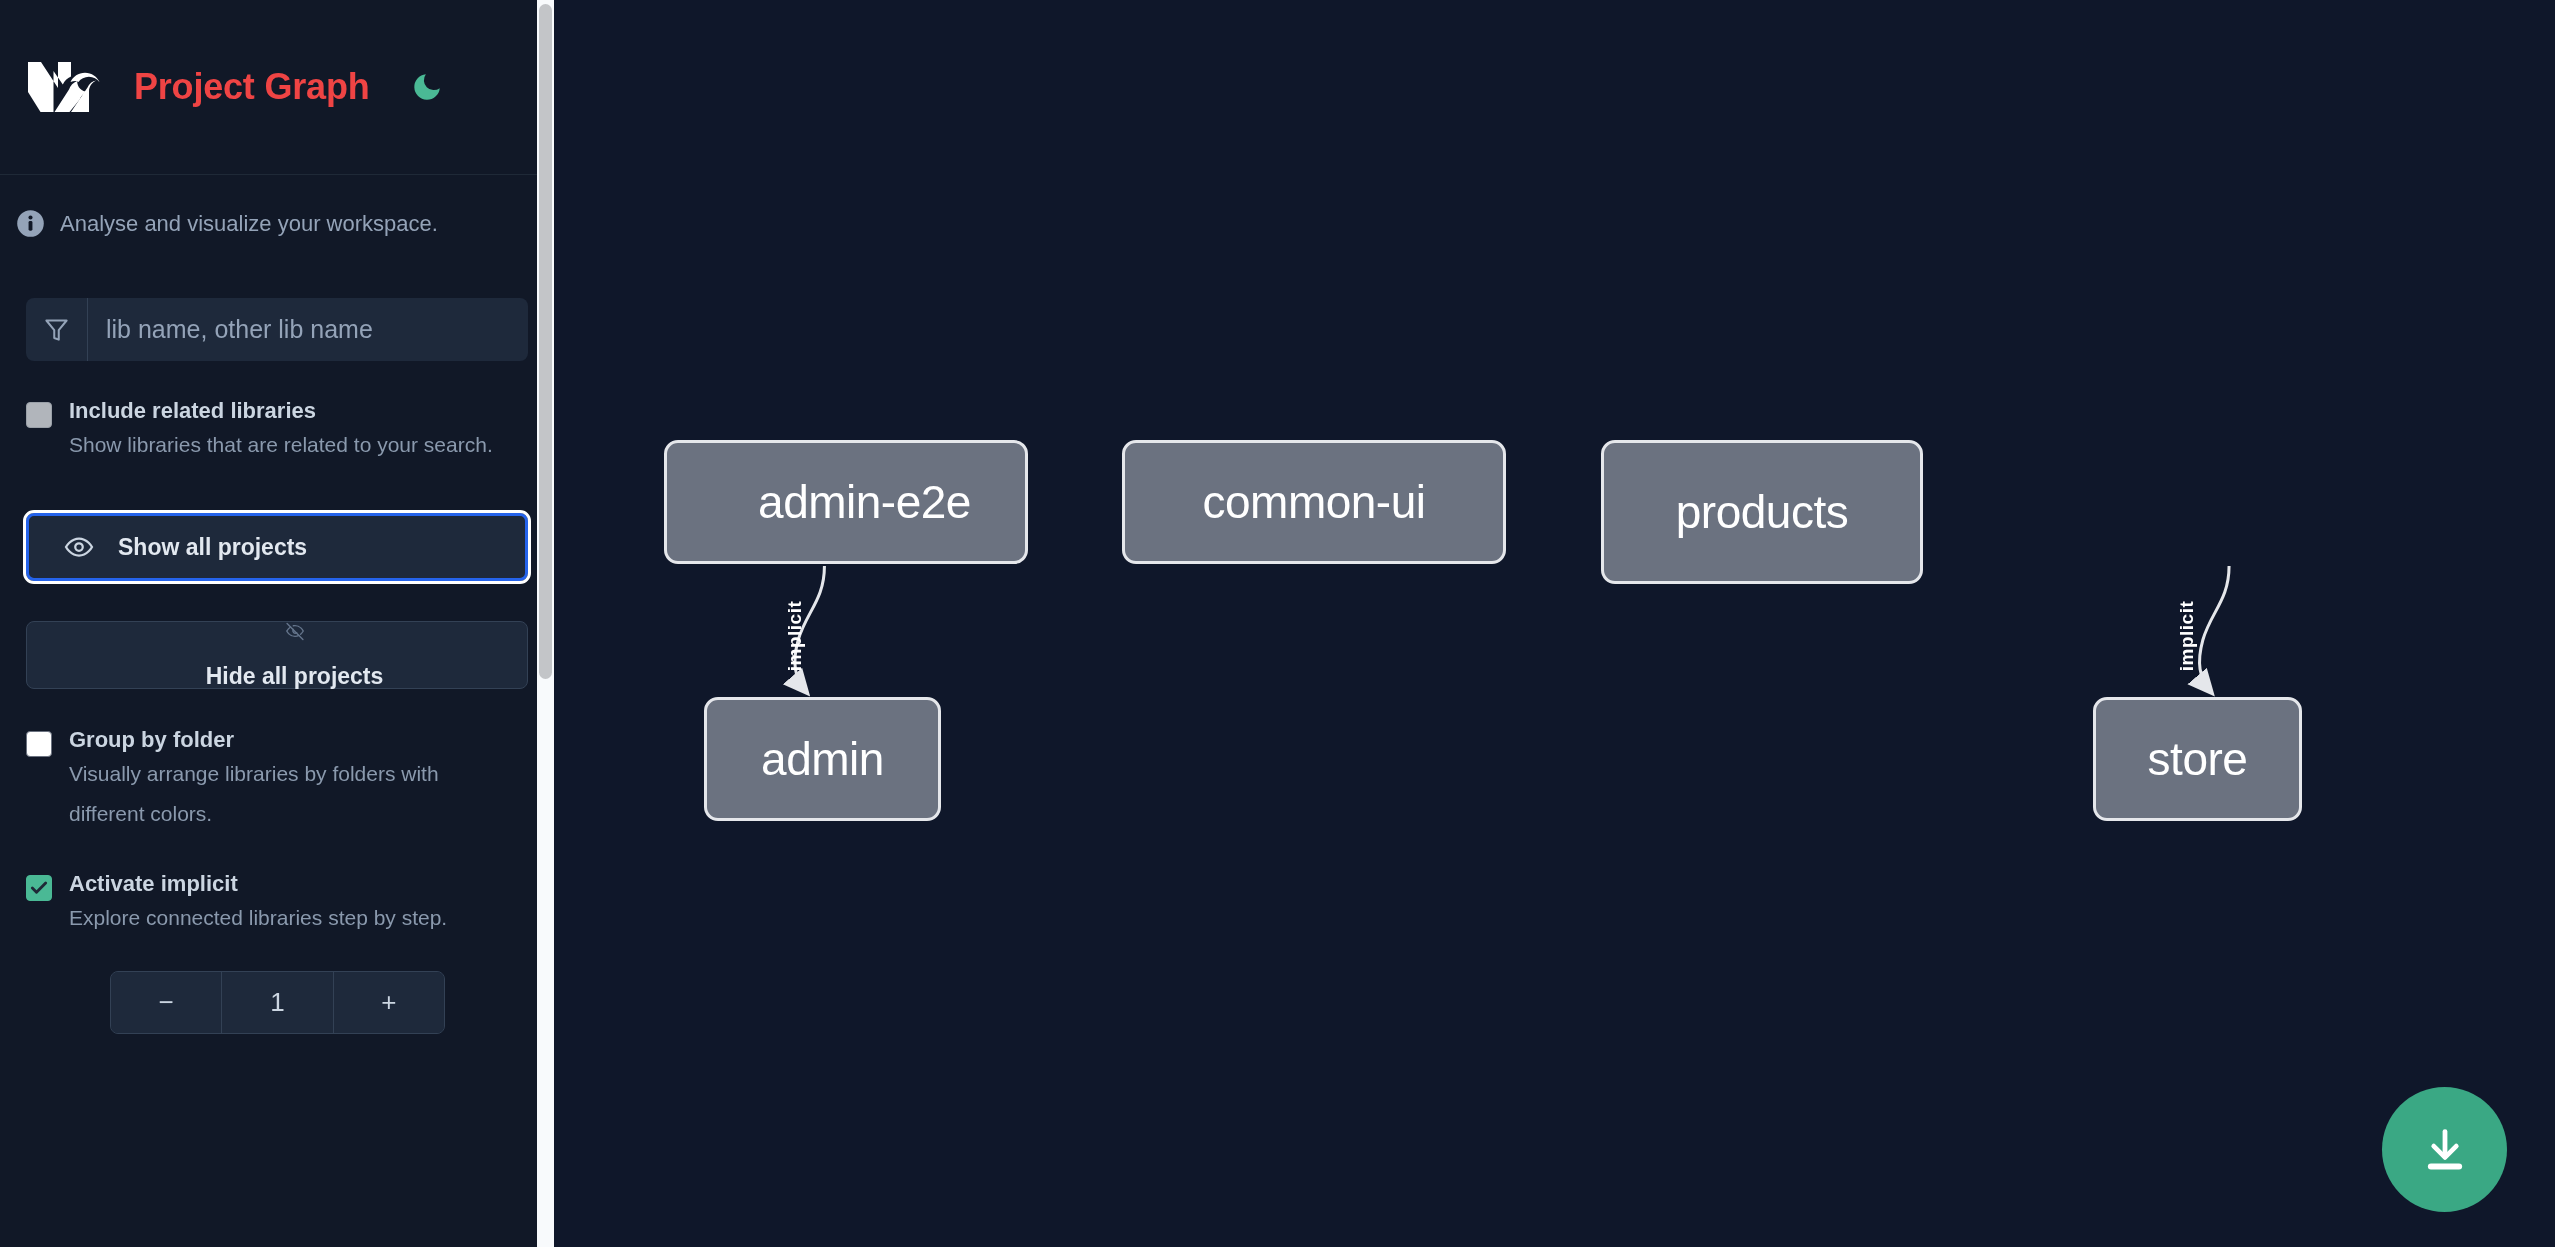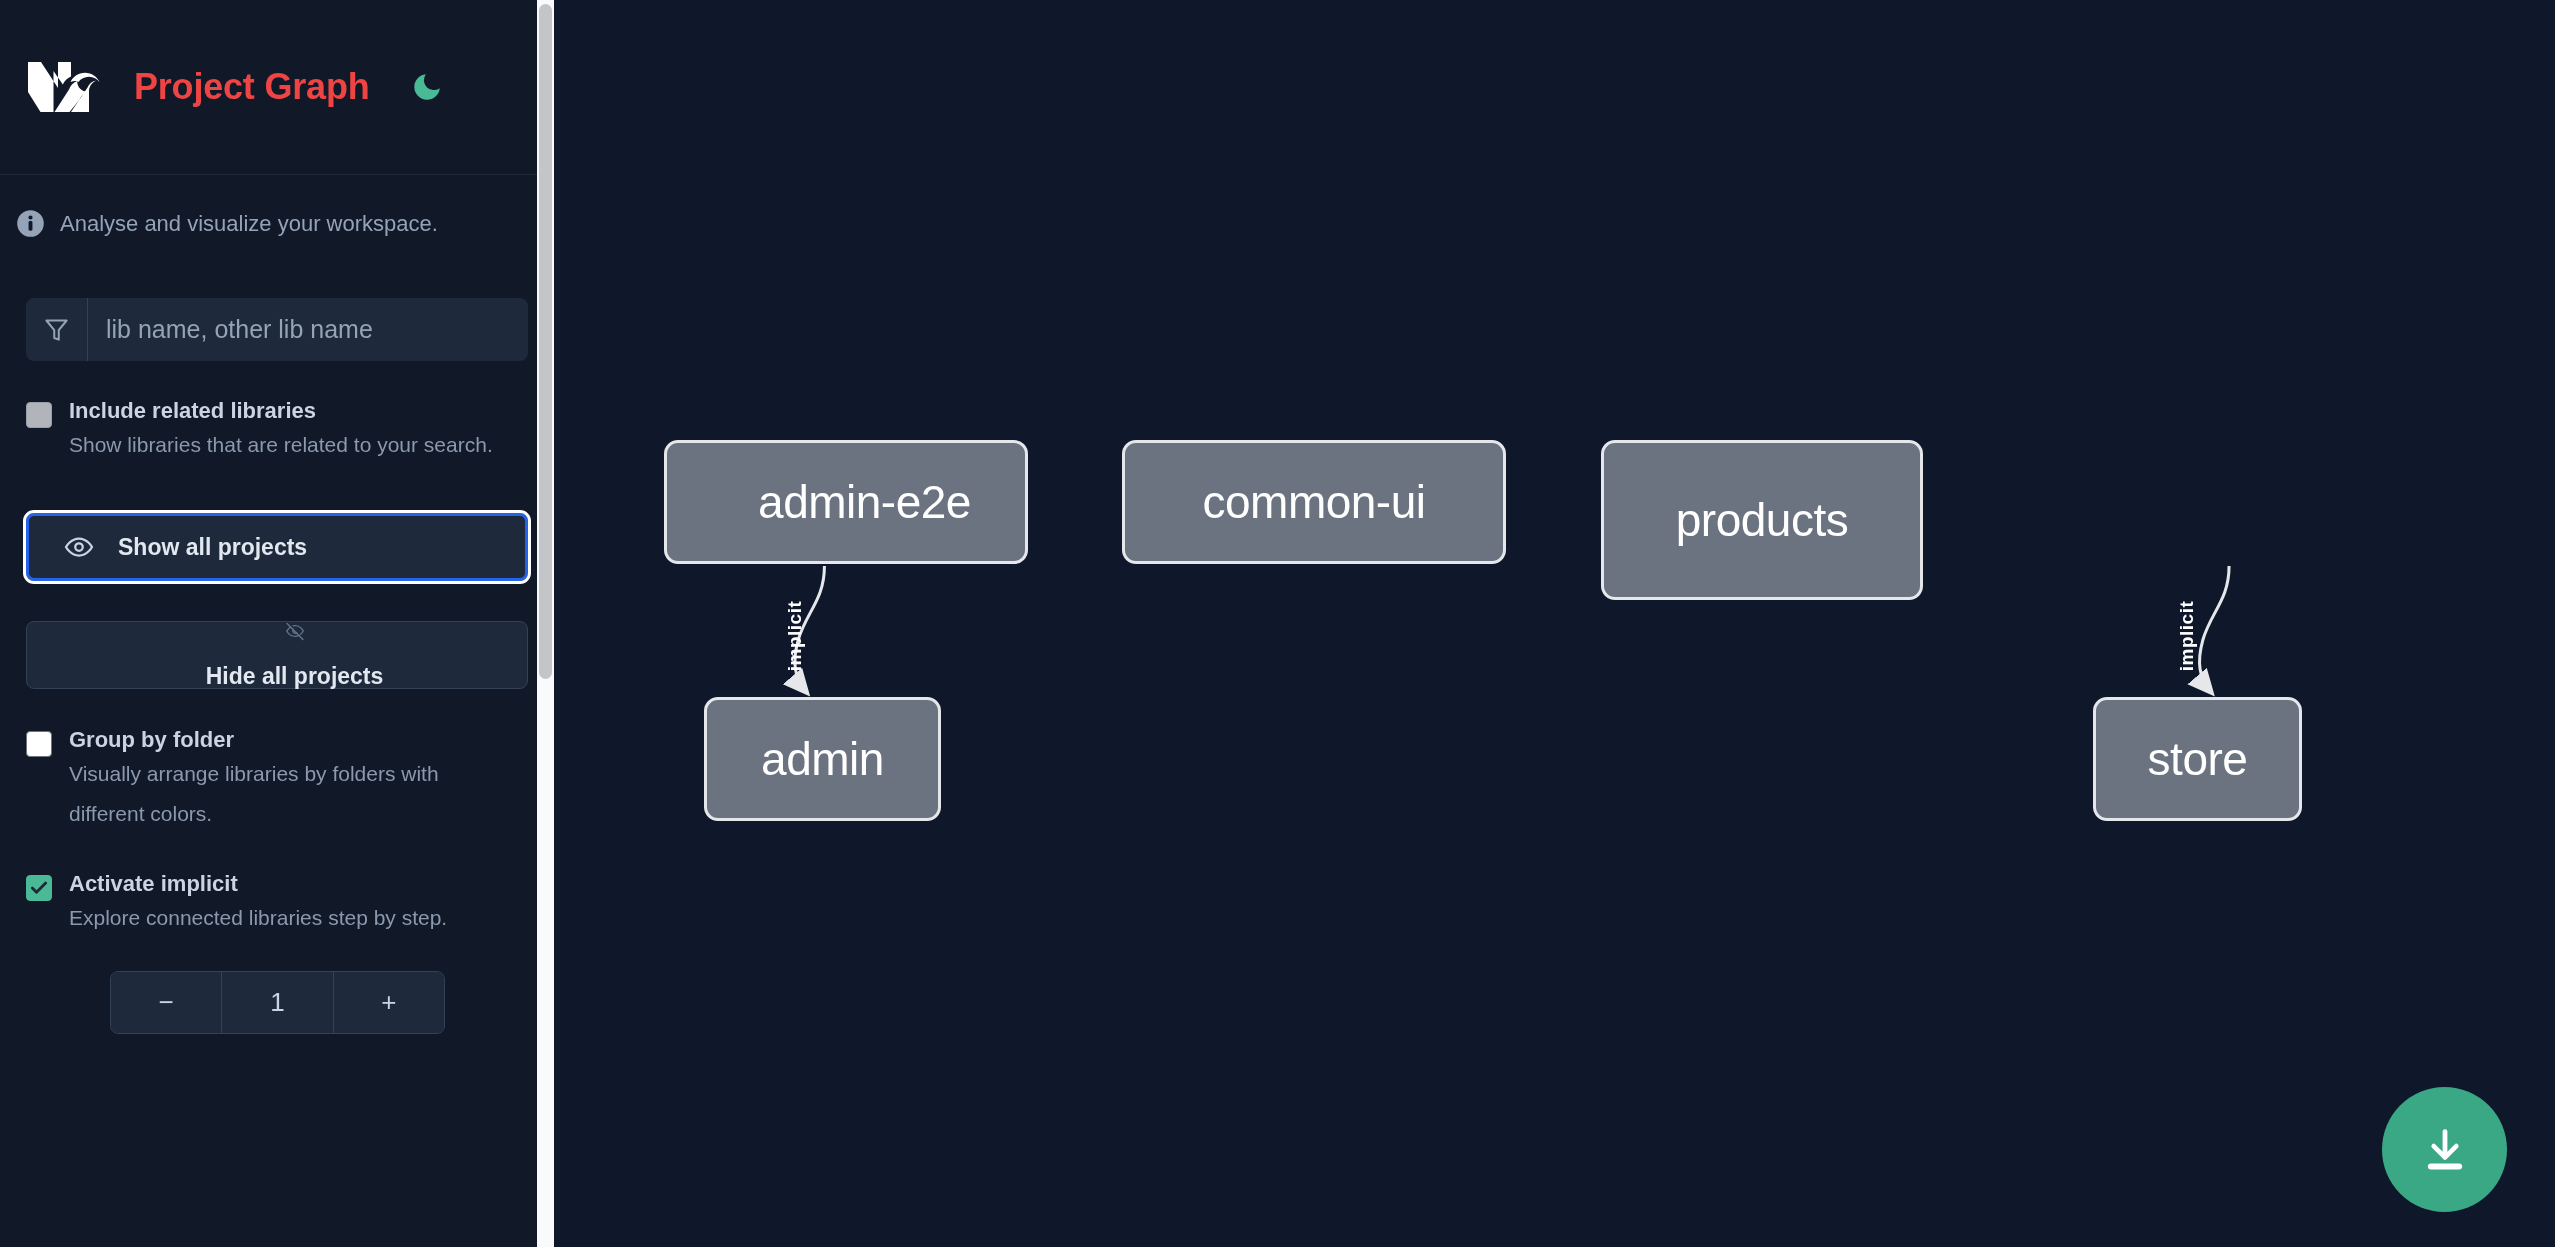--- a/index.html
+++ b/index.html
@@ -429,21 +429,21 @@
     </svg>
 
     <div class="node" style="left:110px; top:440px; width:364px; height:124px;padding-left:37px;">
       <span>admin-e2e</span>
     </div>
 
     <div class="node" style="left:568px; top:440px; width:384px; height:124px;">
       <span>common-ui</span>
     </div>
 
-    <div class="node" style="left:1047px; top:440px; width:322px; height:160px;">
+    <div class="node" style="left:1047px; top:440px; width:322px; height:144px;">
       <span>products</span>
     </div>
 
 
     <div class="node" style="left:150px; top:697px; width:237px; height:124px;">
       <span>admin</span>
     </div>
 
     <div class="node" style="left:1539px; top:697px; width:209px; height:124px;">
       <span>store</span>

